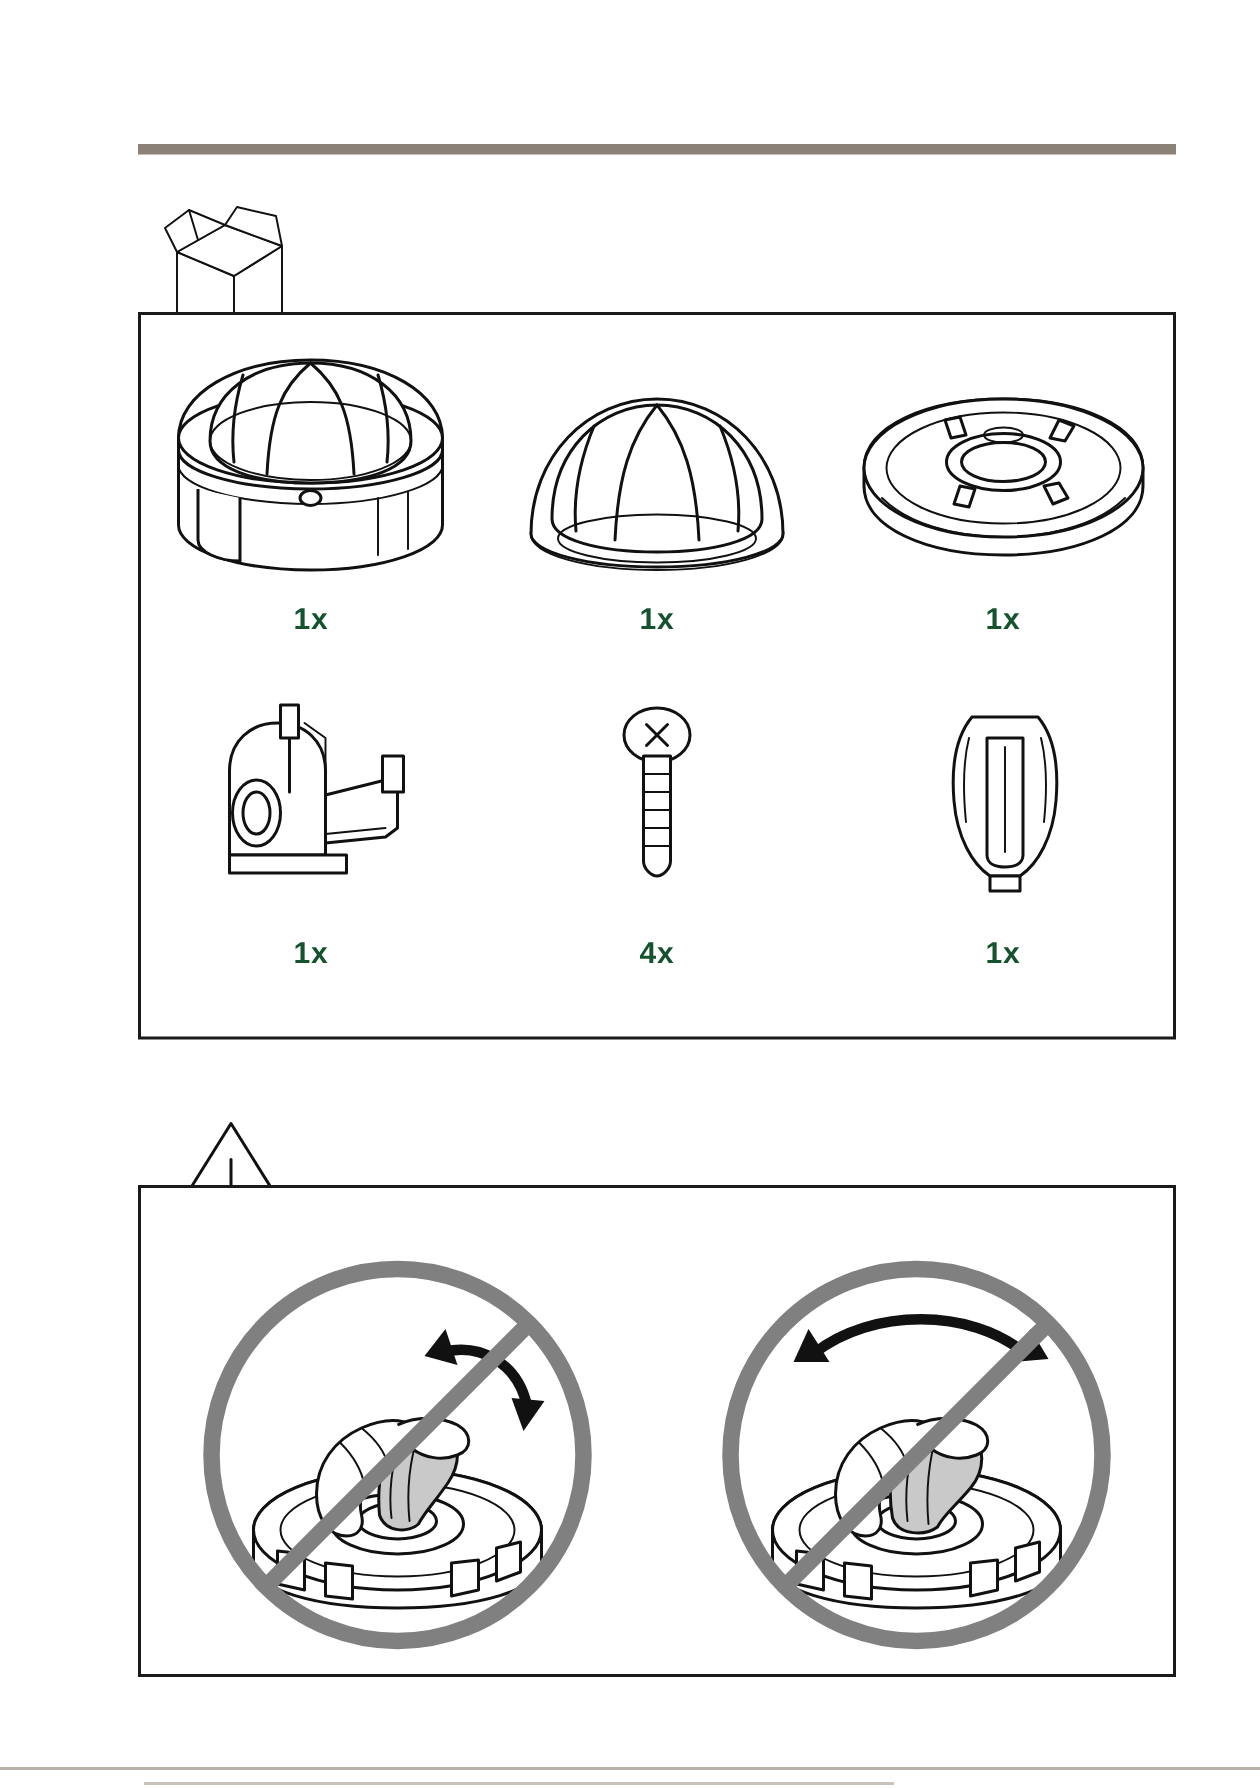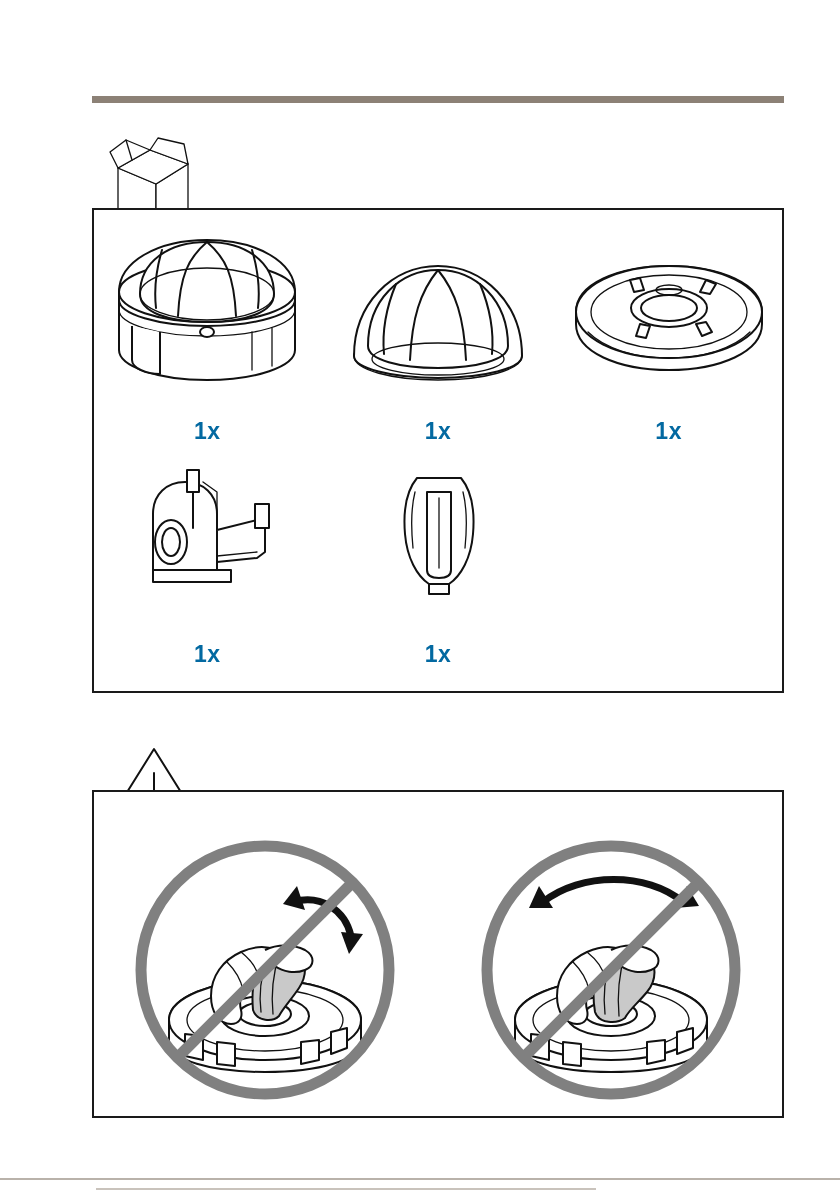--- a/index.html
+++ b/index.html
@@ -70,25 +70,25 @@
     align-items: center;
     justify-content: flex-start;
   }
   .part-art {
     height: 170px;
     display: flex;
     align-items: center;
     justify-content: center;
   }
   .part-qty {
-    font-size: 23px;
+    font-size: 20px;
     font-weight: bold;
-    color: #0369a1;
+    color: #14532d;
     letter-spacing: 0.5px;
-    margin-top: 18px;
+    margin-top: 2px;
   }
 
   
   .warning-box {
     position: absolute;
     left: 92px;
     top: 790px;
     width: 692px;
     height: 328px;
     border: 2px solid #1a1a1a;
@@ -237,20 +237,36 @@
           <path class="fillw" d="M80 12 L92 12 L92 34 L80 34 Z"></path>
           <path class="fillw" d="M110 72 L150 62 L158 68 L158 94 L150 100 L110 104 Z"></path>
           <path class="fillw" d="M148 46 L162 46 L162 70 L148 70 Z"></path>
           <path class="ln-thin" d="M110 98 L150 94"></path>
           <path class="ln-thin" d="M96 24 L110 34 L110 56"></path>
         </svg>
       </div>
       <div class="part-qty">1x</div>
     </div>
 
+    <div class="part-cell">
+      <div class="part-art">
+        <svg width="90" height="160" viewBox="0 0 90 160">
+          <ellipse class="fillw" cx="45" cy="32" rx="22" ry="18"></ellipse>
+          <path class="ln" d="M38 25 L52 39"></path>
+          <path class="ln" d="M52 25 L38 39"></path>
+          <path class="fillw" d="M36 46 L54 46 L54 116 C54 122 48 126 45 126 C42 126 36 122 36 116 Z"></path>
+          <path class="ln-thin" d="M36 58 L54 58"></path>
+          <path class="ln-thin" d="M36 70 L54 70"></path>
+          <path class="ln-thin" d="M36 82 L54 82"></path>
+          <path class="ln-thin" d="M36 94 L54 94"></path>
+          <path class="ln-thin" d="M36 106 L54 106"></path>
+        </svg>
+      </div>
+      <div class="part-qty">4x</div>
+    </div>
 
     <div class="part-cell">
       <div class="part-art">
         <svg width="110" height="160" viewBox="0 0 110 160">
           <path class="fillw" d="M34 20 C24 32 20 52 22 76 C24 100 34 118 46 126 L66 126 C78 118 88 100 90 76 C92 52 88 32 78 20 Z"></path>
           <path class="fillw" d="M46 126 L46 136 L66 136 L66 126 Z"></path>
           <path class="fillw" d="M44 34 L68 34 L68 112 C68 118 62 120 56 120 C50 120 44 118 44 112 Z"></path>
           <path class="ln-thin" d="M32 34 C28 50 28 70 30 90"></path>
           <path class="ln-thin" d="M80 34 C84 50 84 70 82 90"></path>
           <path class="ln-thin" d="M56 40 L56 110"></path>

